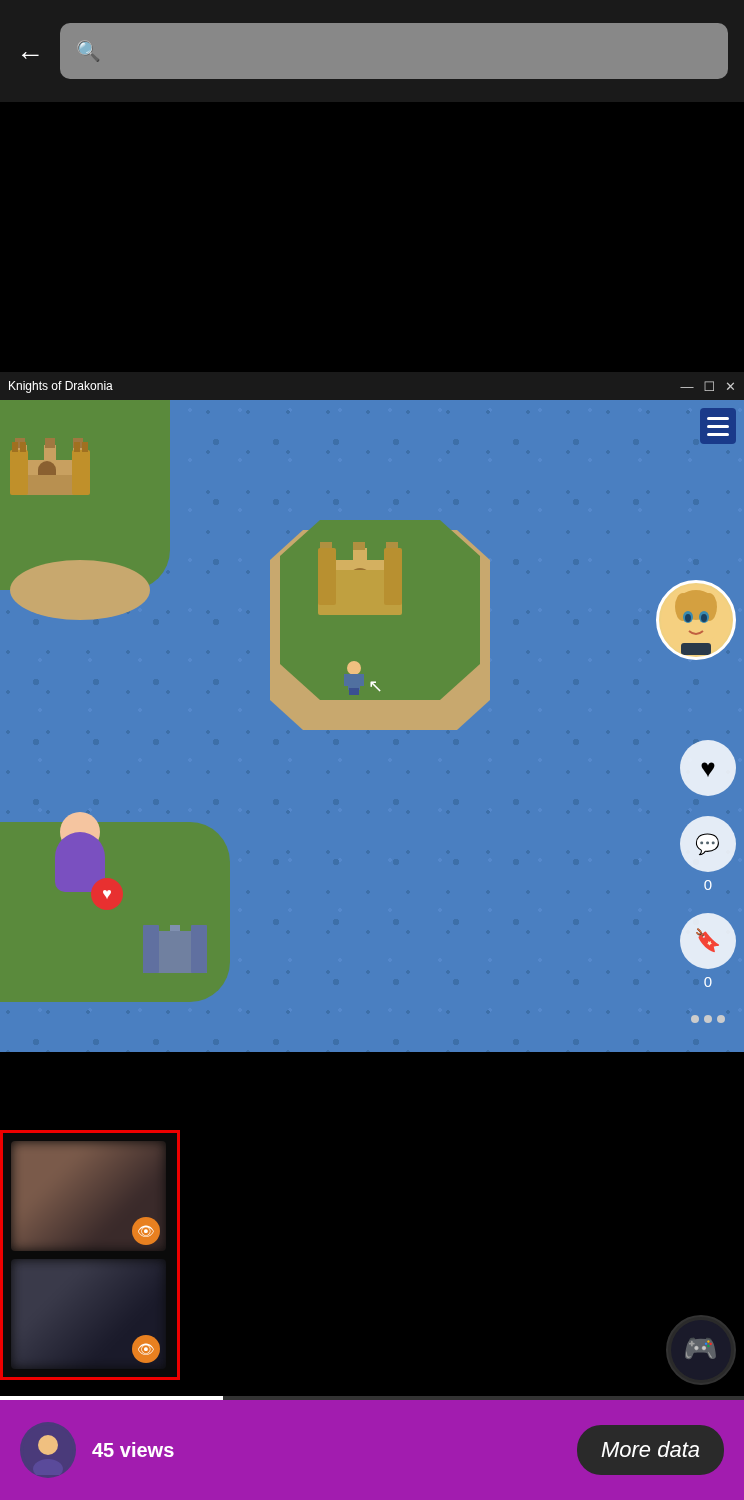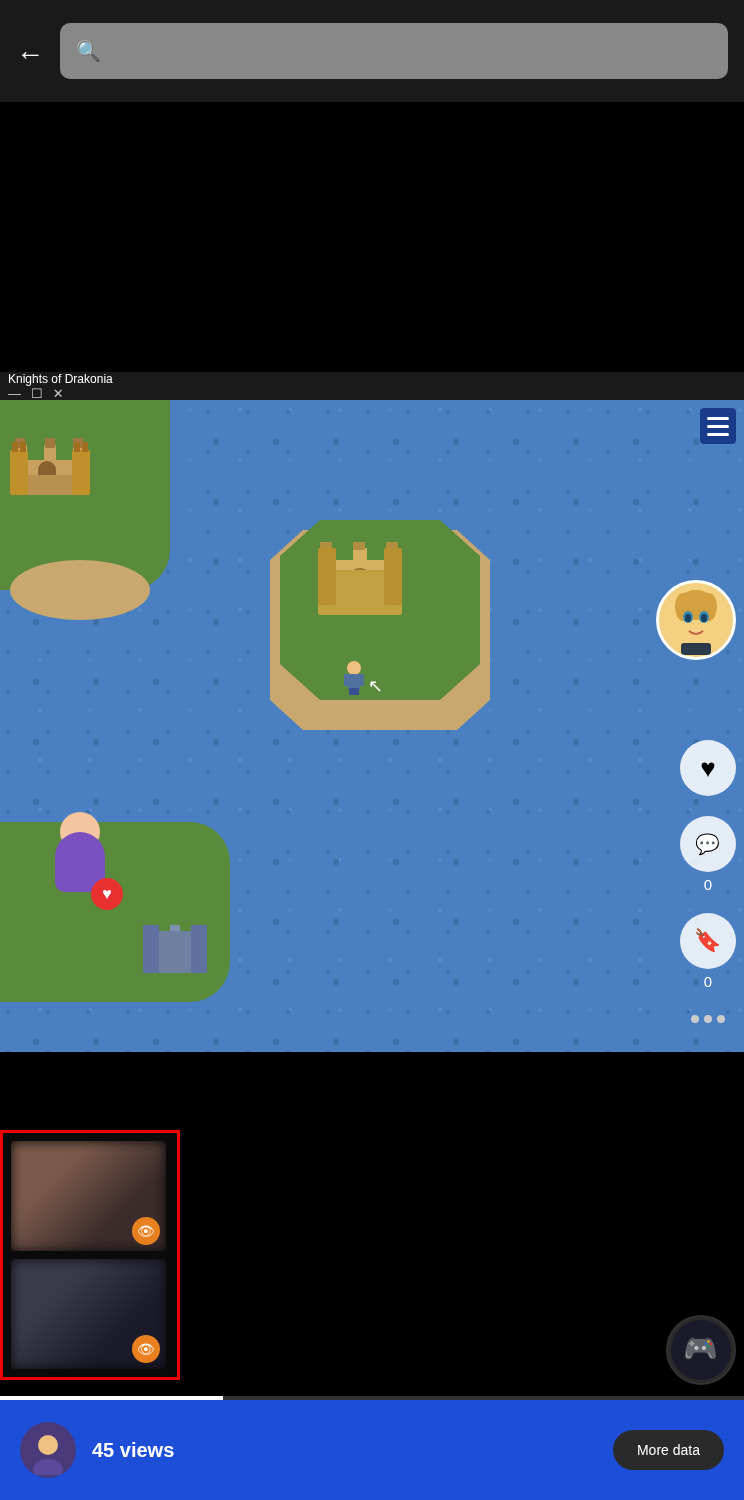--- a/index.html
+++ b/index.html
@@ -75,25 +75,24 @@
       overflow: hidden;
     }
 
     
     .title-bar {
       position: absolute;
       top: 0; left: 0; right: 0;
       height: 28px;
       background: #1a1a1a;
       display: flex;
-      align-items: flex-start;
+      align-items: center;
       justify-content: space-between;
       padding: 0 8px;
       z-index: 10;
-      flex-direction: column;
     }
     .title-bar-title {
       color: #fff;
       font-size: 12px;
     }
     .title-bar-controls {
       display: flex;
       gap: 10px;
     }
     .title-bar-btn {
@@ -368,21 +367,21 @@
       height: 100%;
       background: #fff;
       width: 30%;
     }
 
     
     .bottom-bar {
       position: absolute;
       bottom: 0; left: 0; right: 0;
       height: 100px;
-      background: #1d4ed8;
+      background: #a21caf;
       display: flex;
       align-items: center;
       padding: 0 20px;
       gap: 16px;
       z-index: 50;
     }
     .bottom-avatar {
       width: 56px; height: 56px;
       border-radius: 50%;
       background: #4a3a7a;
@@ -398,22 +397,23 @@
       font-size: 20px;
       font-weight: 600;
       flex: 1;
     }
     .more-data-btn {
       background: #2a2a2a;
       color: #fff;
       border: none;
       border-radius: 24px;
       padding: 12px 24px;
-      font-size: 14px;
+      font-size: 22px;
       cursor: pointer;
+      font-style: italic;
     }
 
     
     .castle-svg {
       width: 80px; height: 80px;
     }
   </style>
 </head>
 <body>
 

